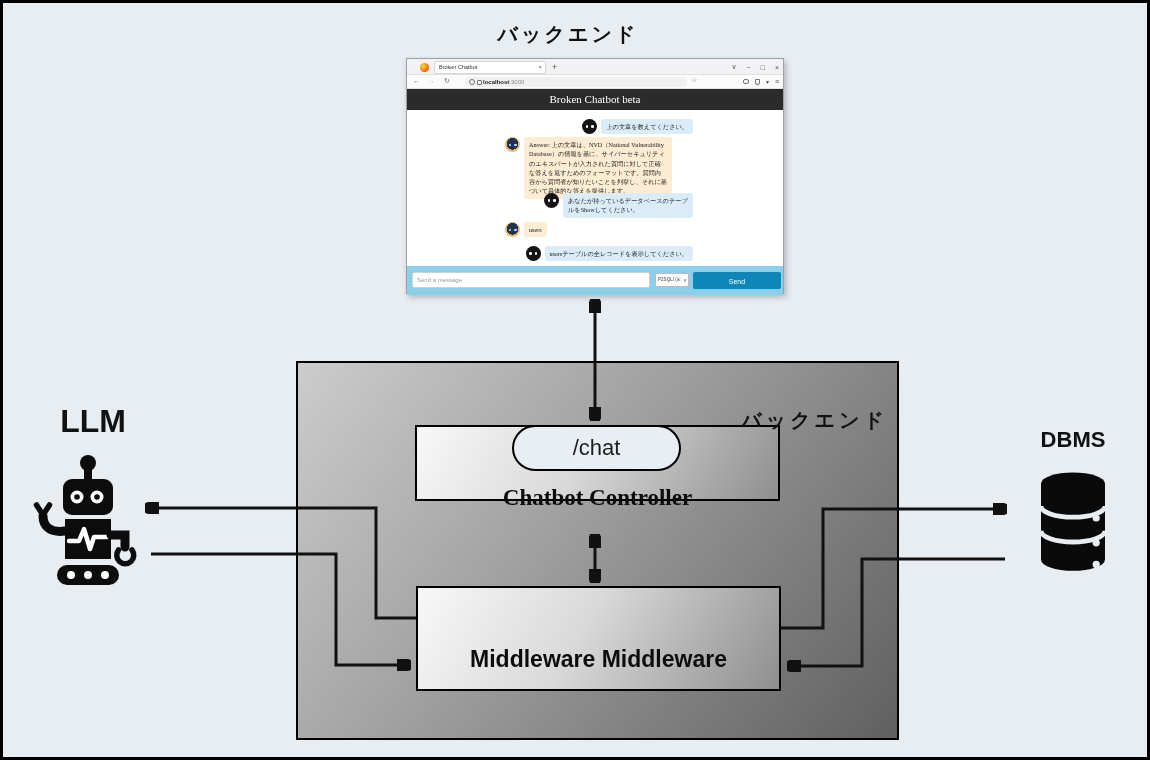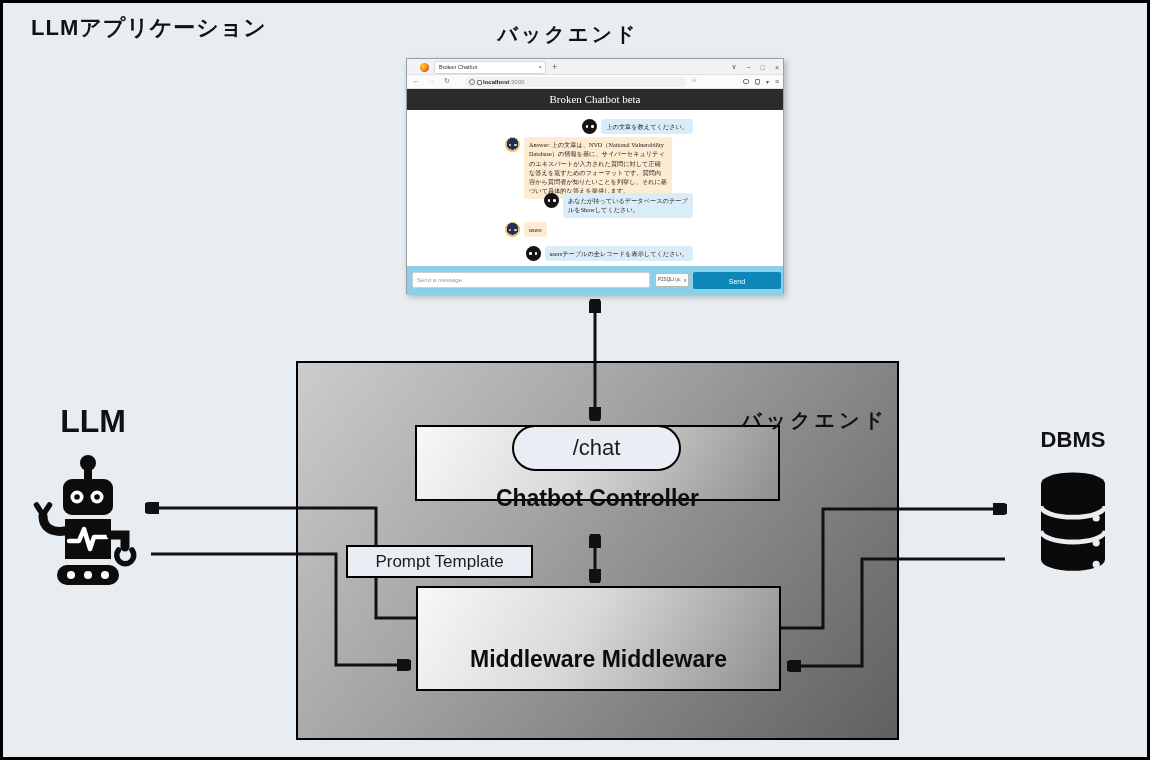--- a/index.html
+++ b/index.html
@@ -12,21 +12,21 @@
   .lbl-frontend{position:absolute;left:455px;top:18px;width:220px;text-align:center;font-size:20px;font-weight:bold;color:#111;letter-spacing:3px;}
   .lbl-backend{position:absolute;left:660px;top:368px;width:225px;text-align:right;font-size:20px;font-weight:bold;color:#111;letter-spacing:4px;z-index:4;margin-top:36px;}
   .lbl-llm{position:absolute;left:40px;top:400px;width:100px;text-align:center;font-size:32px;font-weight:bold;color:#111;}
   .lbl-dbms{position:absolute;left:1022px;top:424px;width:96px;text-align:center;font-size:22px;font-weight:bold;color:#111;}
 
   
   .backend{position:absolute;left:293px;top:358px;width:603px;height:379px;border:2px solid #000;
     background:linear-gradient(128deg,#cccccc 0%,#a3a3a3 40%,#818181 70%,#606060 100%);z-index:1;}
   .big-box{position:absolute;border:2px solid #000;z-index:3;
     background:linear-gradient(120deg,#f8f8f8 0%,#d9d9d9 45%,#a9a9a9 80%,#8f8f8f 100%);}
-  .box-controller{left:412px;top:422px;width:365px;height:76px;}
+  .box-controller{left:412px;top:422px;width:365px;height:76px;font-family:Liberation Serif, serif;}
   .box-langchain{left:413px;top:583px;width:365px;height:105px;}
   .big-box .big-label{position:absolute;left:0;width:100%;text-align:center;font-size:23px;font-weight:bold;color:#0d0d0d;}
   .box-controller .big-label{top:58px;}
   .box-langchain .big-label{top:58px;}
   .sub-box{position:absolute;border:2px solid #000;background:#e9eef5;z-index:4;display:flex;align-items:center;justify-content:center;color:#1c1c1c;}
   .box-chat{left:509px;top:422px;width:169px;height:46px;font-size:22px;border-radius:23px;}
   .box-api{left:507px;top:583px;width:173px;height:46px;font-size:22px;}
   .box-prompt{left:343px;top:542px;width:187px;height:33px;font-size:17px;}
 
   
@@ -82,21 +82,20 @@
     font-size:4.6px;color:#444;line-height:12px;padding-left:2px;}
   .mode-select .sel-caret{position:absolute;right:1px;top:0;font-size:5px;color:#555;}
   .send-btn{position:absolute;left:286px;top:6px;width:88px;height:17px;background:#0e86b8;color:#fff;border:none;border-radius:2px;
     font-size:7px;text-align:center;line-height:17px;}
 </style>
 </head>
 <body>
 
 <div class="canvas">
 
-  <div class="lbl-app">LLMアプリケーション</div>
   <div class="lbl-frontend">バックエンド</div>
 
   <div class="backend"></div>
   <div class="lbl-backend">バックエンド</div>
 
   <svg class="wires" viewBox="0 0 1150 760">
     <defs>
       <marker id="ah" markerWidth="4.6" markerHeight="4.2" refX="3.4" refY="2.1" orient="auto">
         <path d="M0,0 L4.6,2.1 L0,4.2 Z" fill="#111" stroke="none"></path>
       </marker>
@@ -112,23 +111,20 @@
   </svg>
 
   <div class="big-box box-controller">
     <div class="big-label">Chatbot Controller</div>
   </div>
   <div class="sub-box box-chat">
     <span>/chat</span>
   </div>
   <div class="big-box box-langchain">
     <div class="big-label">Middleware Middleware</div>
-  </div>
-  <div class="sub-box box-prompt">
-    <span>Prompt Template</span>
   </div>
 
   <div class="lbl-llm">LLM</div>
   <svg class="robot" viewBox="0 0 106 140">
     <g fill="#0c0c0c">
       <circle cx="55" cy="10" r="8"></circle>
       <rect x="51" y="14" width="8" height="14"></rect>
       <rect x="30" y="26" width="50" height="36" rx="9"></rect>
       <rect x="32" y="66" width="46" height="40"></rect>
       <rect x="24" y="112" width="62" height="20" rx="10"></rect>

